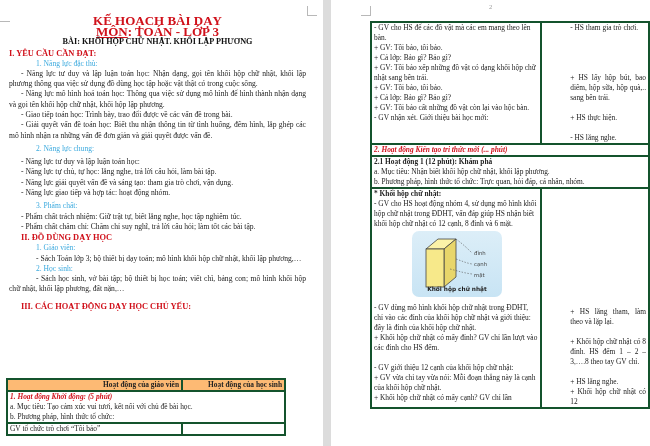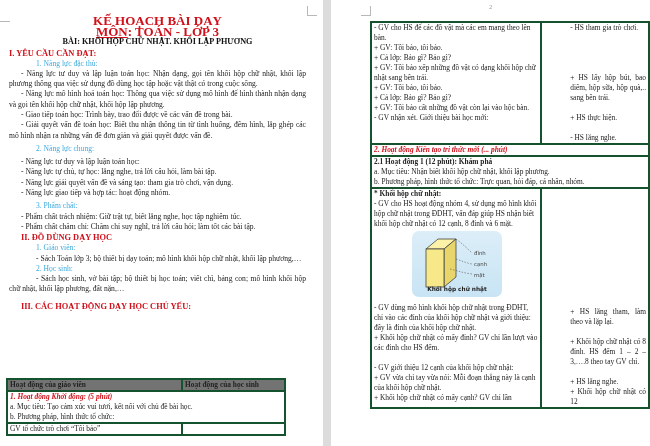--- a/index.html
+++ b/index.html
@@ -21,21 +21,21 @@
   .h-red { color: #d0111b; font-weight: bold; font-size: 8.4px; line-height: 11px; }
   .h-blue { color: #3aa9de; font-size: 7.6px; line-height: 10.3px; }
   .indent1 { padding-left: 12px; }
   .indent3 { padding-left: 27px; }
   .para { text-align: justify; text-indent: 12px; }
   .gap { height: 3px; }
   .gap2 { height: 6px; }
 
   table.tbl { border-collapse: collapse; width: 100%; font-size: 7.4px; line-height: 10px; }
   table.tbl td, table.tbl th { border: 2px solid #14532d; vertical-align: top; padding: 0 2px; }
-  table.tbl th { background: #737373; font-weight: bold; text-align: left; color: #222; }
+  table.tbl th { background: #fdba74; font-weight: bold; text-align: right; color: #222; }
   .red-bold { color: #d0111b; font-weight: bold; font-style: italic; }
   .bold { font-weight: bold; }
 
   .p1-table { position: absolute; left: 6px; top: 378px; width: 280px; }
   .p2-pagenum { position: absolute; left: 0; width: 319px; top: 3px; text-align: center; font-size: 6.5px; color: #999; }
   .p2-table { position: absolute; left: 39px; top: 21px; width: 280px; }
   .p2-table td.left { width: 171px; }
   .p2-table td.right { width: 109px; text-align: justify; padding-left: 28px; }
 
   .cube-fig { width: 90px; height: 66px; margin: 2px 0 0 38px; background: linear-gradient(#dceef8, #c8e4f4); border-radius: 7px; position: relative; overflow: hidden; }

